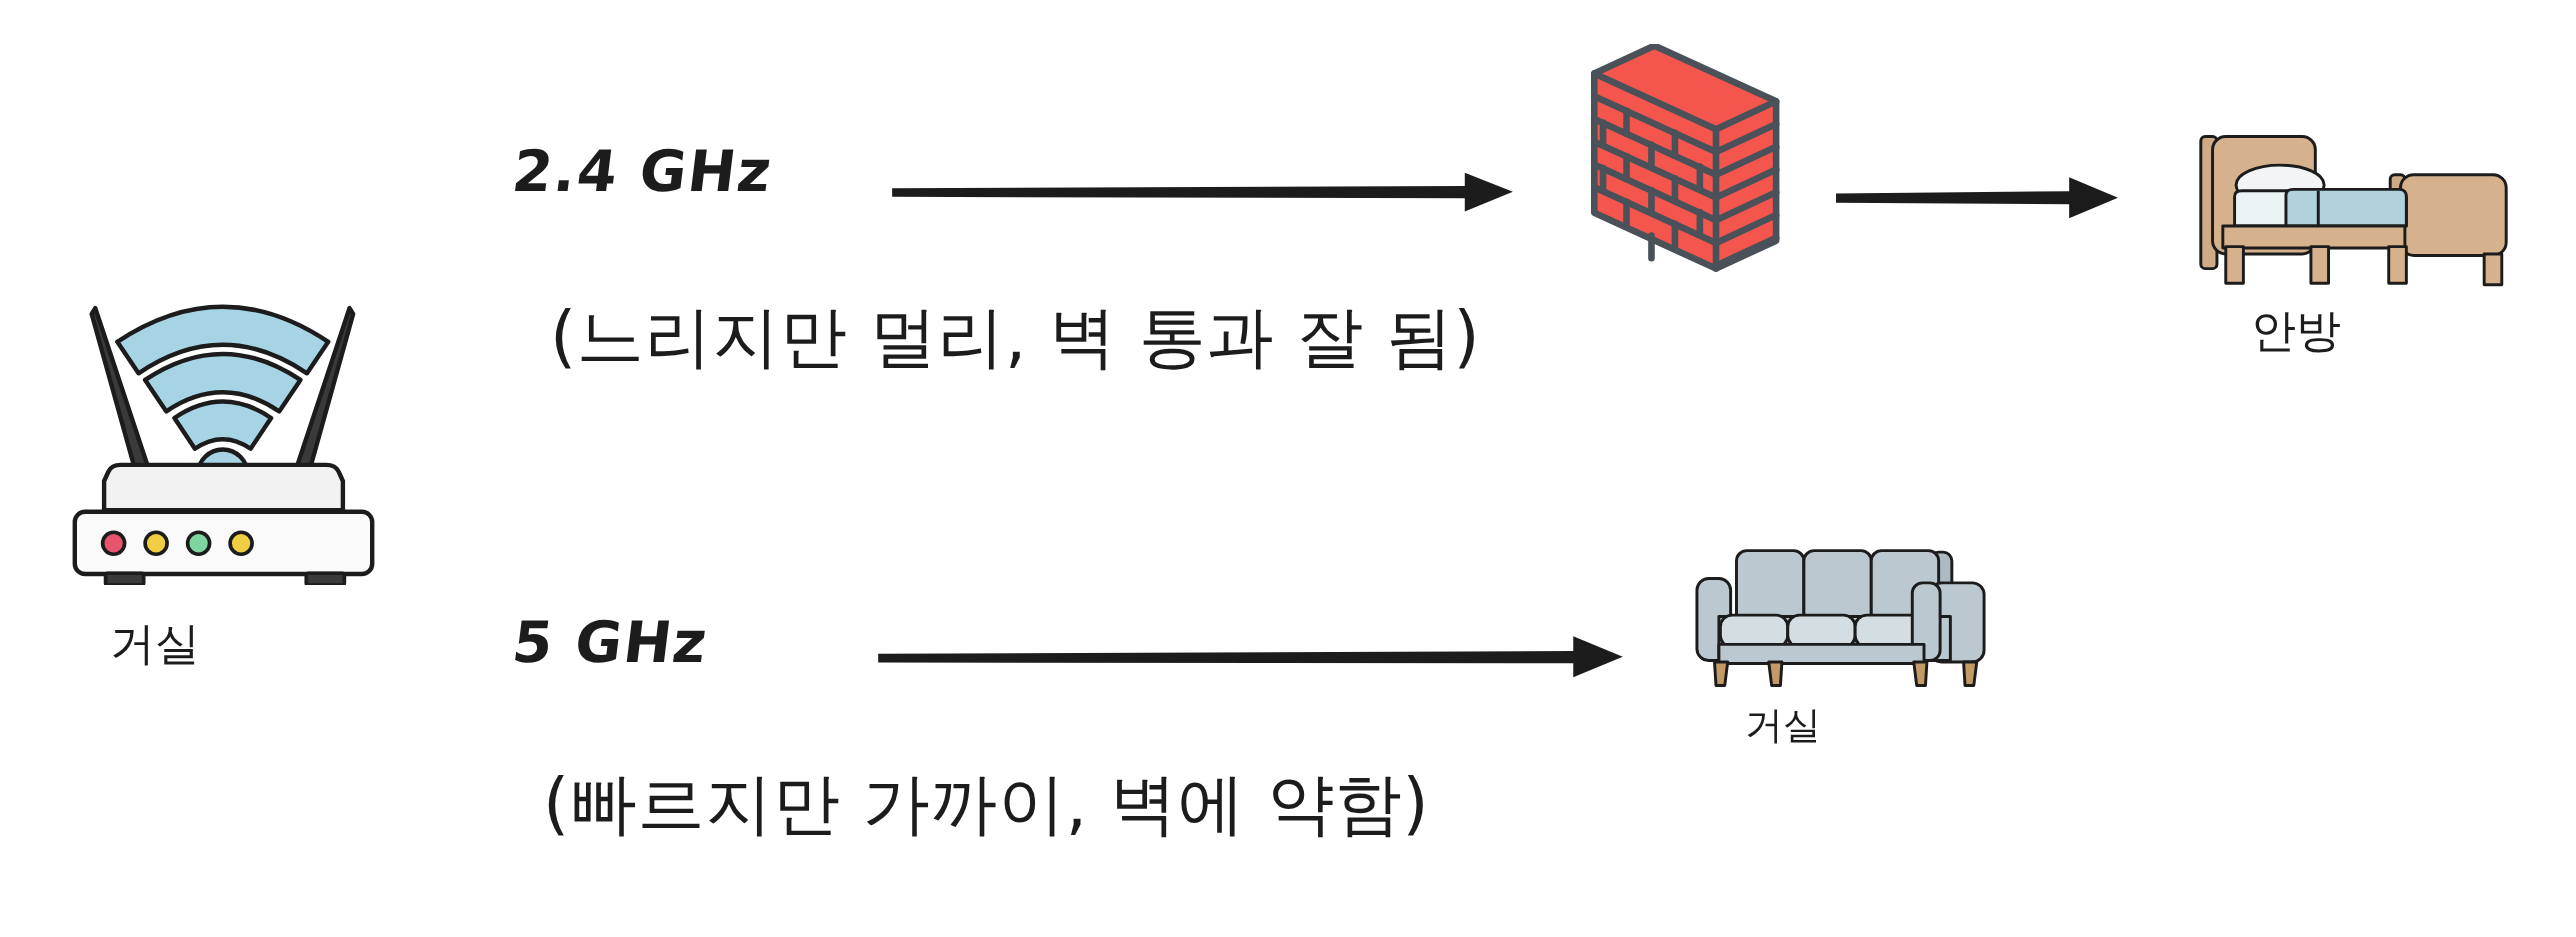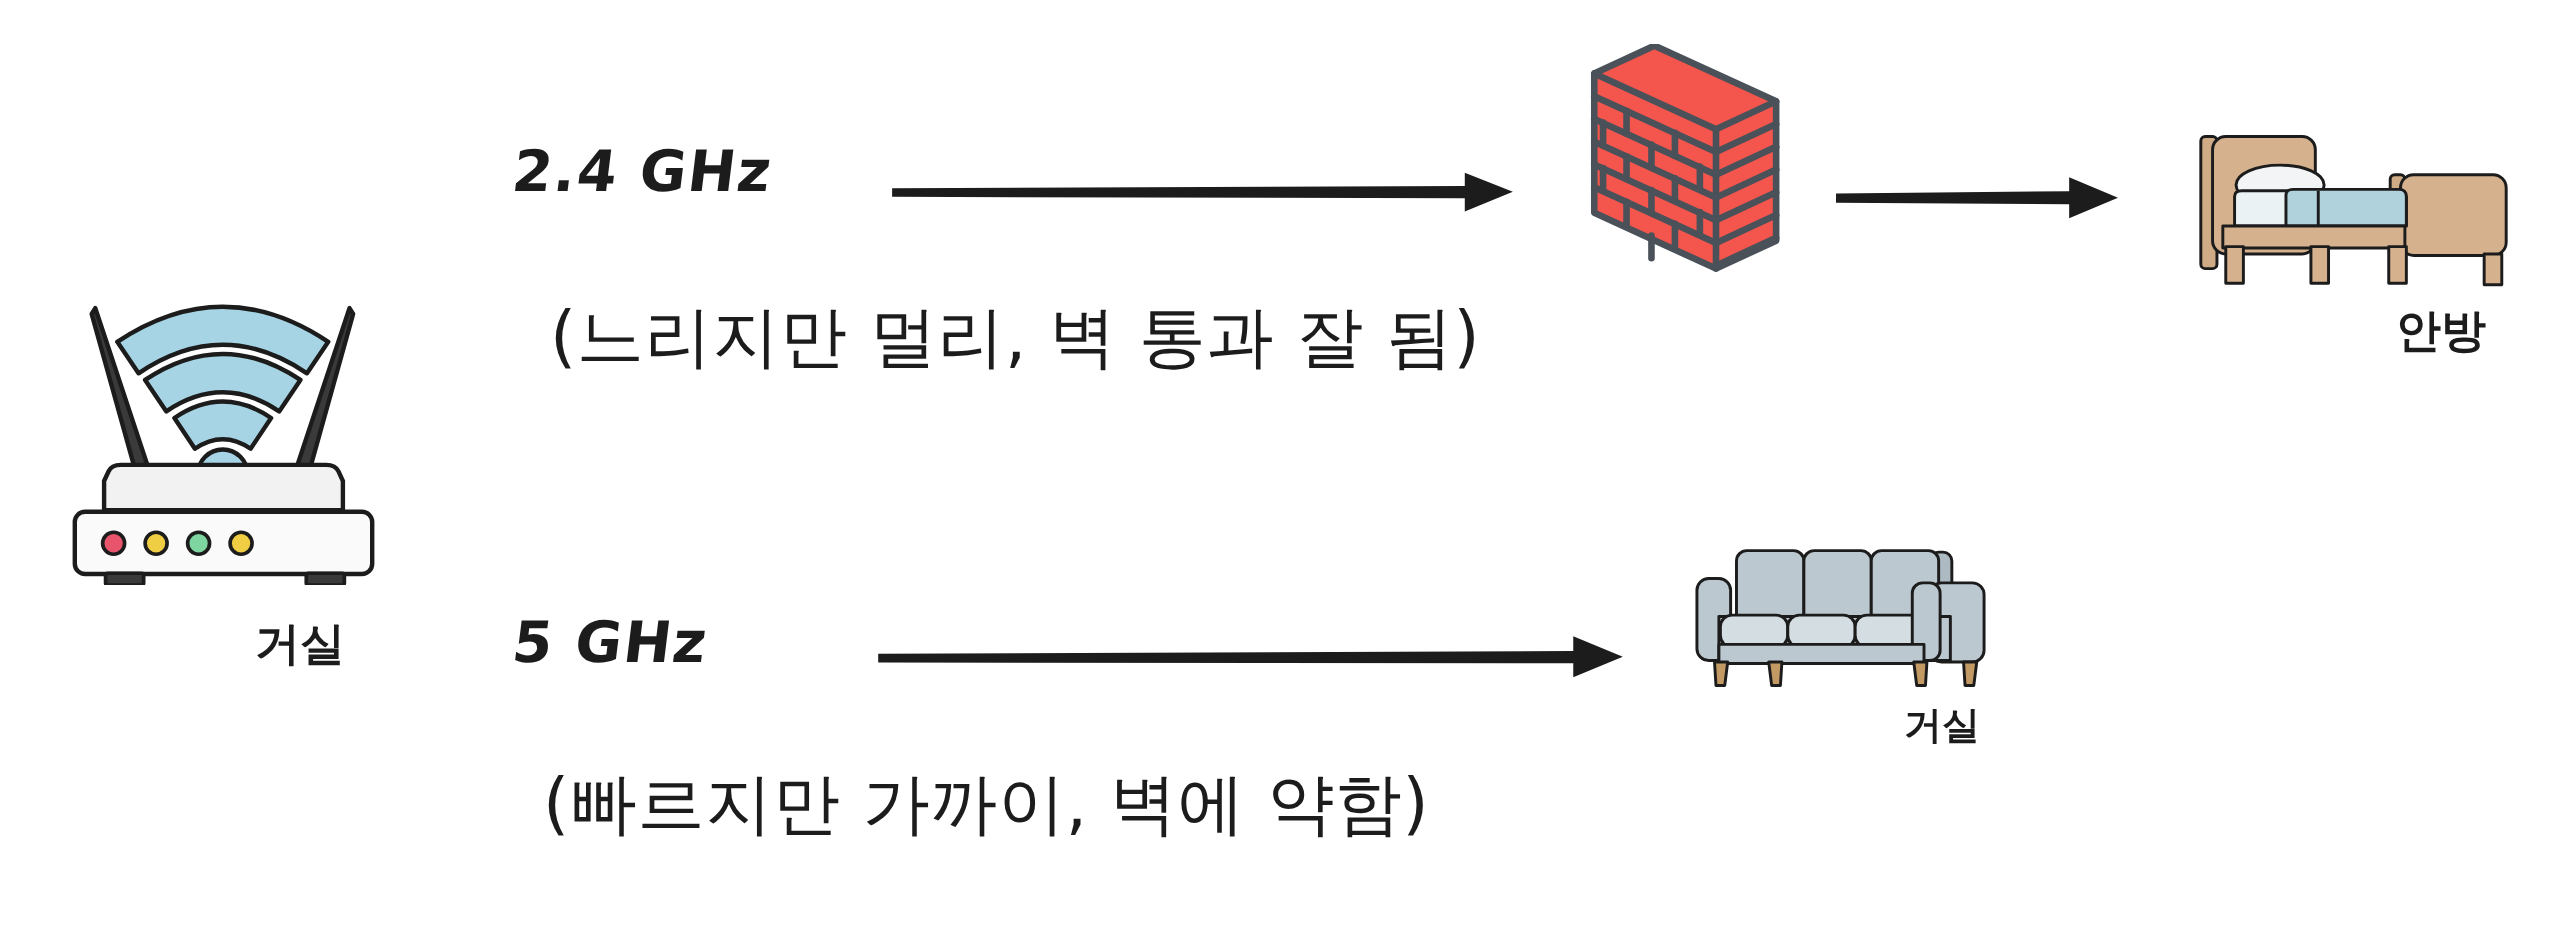--- a/index.html
+++ b/index.html
@@ -34,22 +34,22 @@
     transform: skewX(-7deg);
   }
   .paren-note {
     font-size: 67px;
     letter-spacing: 0.7px;
     font-weight: 400;
   }
   .room-label {
     font-size: 45px;
     color: #1c1c1c;
-    font-weight: 700;
-    text-align: right;
+    font-weight: 400;
+    text-align: left;
     white-space: nowrap;
   }
   .room-label.small { font-size: 38px; }
 
   
   .arrow { position: absolute; }
   .arrow svg { display: block; }
 
   
   .icon-block { position: absolute; }

